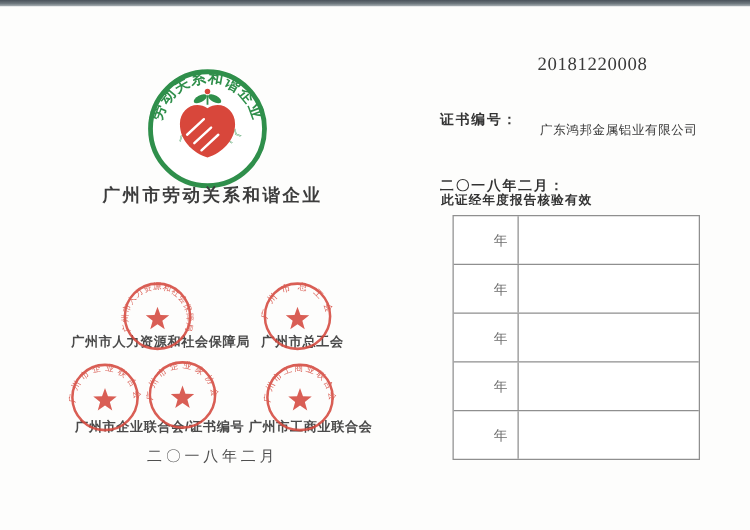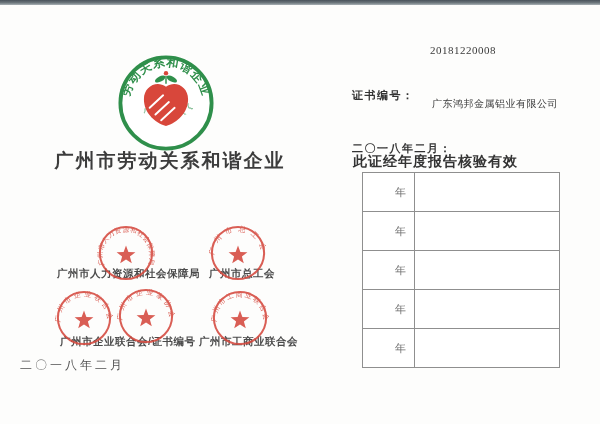--- a/index.html
+++ b/index.html
@@ -18,21 +18,21 @@
     background: linear-gradient(to bottom, #49525a 0%, #6d777d 55%, #aab2b6 100%);
   }
   .page { position: absolute; left: 0; top: 0; width: 600px; height: 424px; }
 
   
   .emblem-wrap { position: absolute; left: 118px; top: 55px; width: 96px; height: 96px; }
 
   .title-line1 {
     position: absolute; left: 0; top: 148px; width: 340px;
     text-align: center;
-    font-size: 19px; font-weight: bold; letter-spacing: 2px;
+    font-size: 14px; font-weight: bold; letter-spacing: 2px;
     color: #3c3c3c;
   }
   .title-line2 {
     position: absolute; left: 0; top: 184px; width: 340px;
     text-align: center;
     font-size: 19px; font-weight: bold; letter-spacing: 4px;
     color: #3c3c3c;
   }
 
   .stamp { position: absolute; width: 58px; height: 58px; opacity: 0.88; }
@@ -47,47 +47,46 @@
     font-size: 10.5px; font-weight: bold; color: #4a4a4a;
     letter-spacing: 0.5px; white-space: nowrap;
   }
   .caption-1 { left: 57px;  top: 267px; }
   .caption-2 { left: 209px; top: 267px; }
   .caption-3 { left: 60px;  top: 335px; }
   .caption-4 { left: 199px; top: 335px; }
 
   .issue-date {
     position: absolute; left: 0; top: 357px; width: 340px;
-    text-align: left;
+    text-align: center;
     font-size: 12px; letter-spacing: 3px; color: #4f4f4f;
     font-family: "Liberation Serif", "DejaVu Serif", serif;
-    padding-left: 20px;
   }
 
   
   .field-label {
     position: absolute;
     font-size: 11px; font-weight: bold; color: #333;
     letter-spacing: 1.5px; white-space: nowrap; margin-top: 47px;
   }
   .cert-no-label { left: 352px; top: 41px; }
   .cert-no-value {
     position: absolute; left: 430px; top: 44px;
     font-family: "Liberation Serif", "DejaVu Serif", serif;
-    font-size: 11px; color: #3a3a3a; letter-spacing: 0.5px;
+    font-size: 15px; color: #3a3a3a; letter-spacing: 0.5px;
   }
   .holder-label { left: 352px; top: 94px; }
   .holder-value {
     position: absolute; left: 432px; top: 97px;
     font-family: "Liberation Serif", "DejaVu Serif", serif;
     font-size: 10px; color: #3a3a3a; letter-spacing: 0.5px; text-align: right;
   }
   .validity-note {
     position: absolute; left: 353px; top: 153px;
-    font-size: 14px; font-weight: bold; color: #333;
+    font-size: 10px; font-weight: bold; color: #333;
     letter-spacing: 1px; white-space: nowrap;
   }
 
   .year-table {
     position: absolute; left: 362px; top: 172px;
     width: 196px; height: 194px;
     border: 1px solid #8f8f8f;
     display: flex; flex-direction: column;
     background: #fff;
   }

